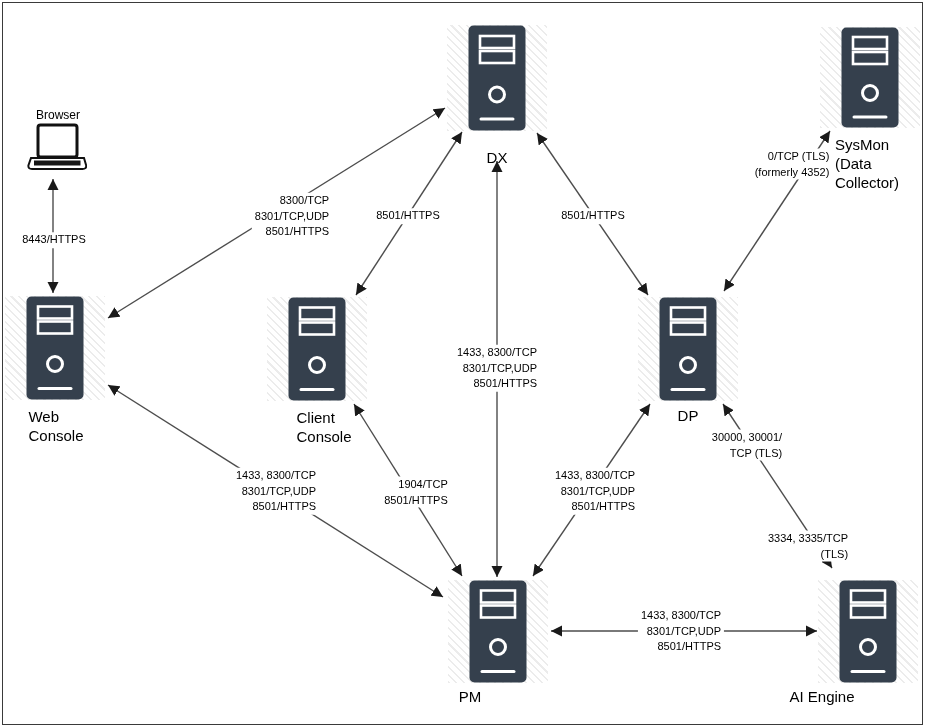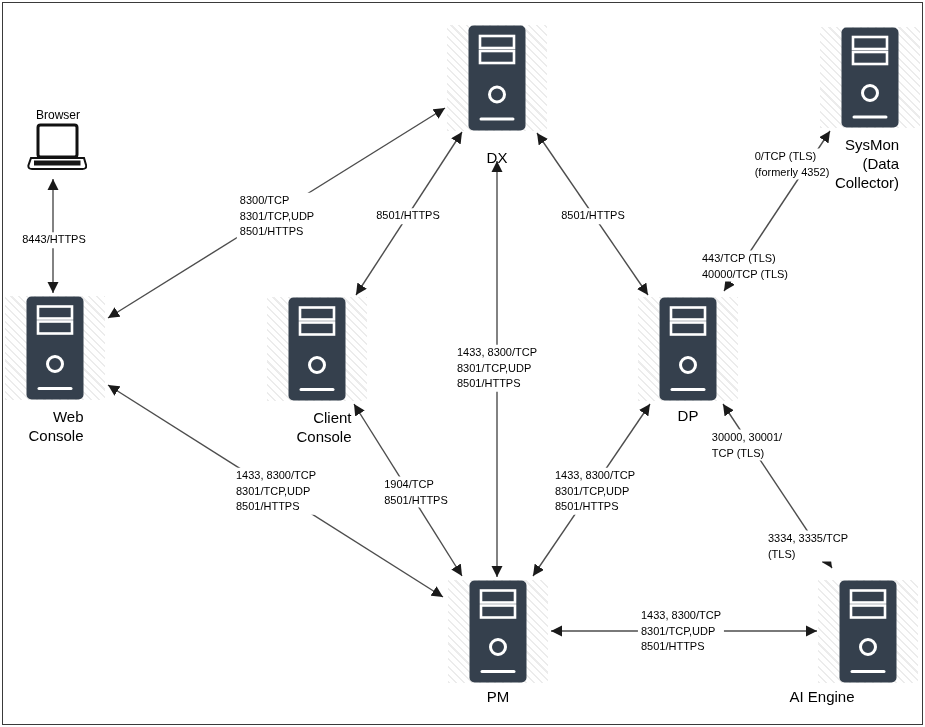--- a/index.html
+++ b/index.html
@@ -19,26 +19,26 @@
   .tower{fill:var(--server,#35404d);}
   .bay{fill:none;stroke:#fff;stroke-width:2.6;}
   .pwr{fill:none;stroke:#fff;stroke-width:3;}
   .baseline{stroke:#fff;stroke-width:3;stroke-linecap:round;}
   
   .lap-outline{fill:#fff;stroke:#111;}
   .lap-bar{fill:#161616;}
   
   .node-label{
     position:absolute;z-index:3;transform:translate(-50%,0);
-    text-align:right;font-size:15px;line-height:19px;white-space:nowrap;
+    text-align:left;font-size:15px;line-height:19px;white-space:nowrap;
   }
   .node-label.small{font-size:12px;line-height:14px;}
   .edge-label{
     position:absolute;z-index:3;transform:translate(-50%,-50%);
-    text-align:left;font-size:11px;line-height:15.5px;white-space:nowrap;
+    text-align:right;font-size:11px;line-height:15.5px;white-space:nowrap;
     background:var(--bg,#fff);padding:0 3px;
   }
 </style>
 </head>
 <body>
 
 <div class="canvas">
   <div class="frame"></div>
 
   <svg class="wires">
@@ -142,59 +142,55 @@
 
   <div class="node hatch" style="left:448px;top:580px;width:100px;height:103px">
     <svg width="100" height="103" viewBox="0 0 100 103">
       <rect class="tower" x="21.5" y="0.5" width="57" height="102" rx="5"></rect>
       <rect class="bay" x="33" y="10.5" width="34" height="12"></rect>
       <rect class="bay" x="33" y="25.5" width="34" height="12"></rect>
       <circle class="pwr" cx="50" cy="67" r="7.5"></circle>
       <line class="baseline" x1="34" y1="91.5" x2="66" y2="91.5"></line>
     </svg>
   </div>
-  <div class="node-label" style="left:498px;top:687px">
+  <div class="node-label" style="left:470px;top:687px">
     <div>PM</div>
   </div>
 
   <div class="node hatch" style="left:818px;top:580px;width:100px;height:103px">
     <svg width="100" height="103" viewBox="0 0 100 103">
       <rect class="tower" x="21.5" y="0.5" width="57" height="102" rx="5"></rect>
       <rect class="bay" x="33" y="10.5" width="34" height="12"></rect>
       <rect class="bay" x="33" y="25.5" width="34" height="12"></rect>
       <circle class="pwr" cx="50" cy="67" r="7.5"></circle>
       <line class="baseline" x1="34" y1="91.5" x2="66" y2="91.5"></line>
     </svg>
   </div>
   <div class="node-label" style="left:822px;top:687px">
     <div>AI Engine</div>
   </div>
 
   <div class="edge-label" style="left:54px;top:240px">
     <div>8443/HTTPS</div>
   </div>
-  <div class="edge-label" style="left:277px;top:216px">
+  <div class="edge-label" style="left:292px;top:216px">
     <div>8300/TCP</div>
     <div>8301/TCP,UDP</div>
     <div>8501/HTTPS</div>
   </div>
   <div class="edge-label" style="left:408px;top:216px">
     <div>8501/HTTPS</div>
   </div>
   <div class="edge-label" style="left:593px;top:216px">
     <div>8501/HTTPS</div>
   </div>
   <div class="edge-label" style="left:792px;top:164px">
     <div>0/TCP (TLS)</div>
     <div>(formerly 4352)</div>
   </div>
-  <div class="edge-label" style="left:745px;top:266px">
-    <div>443/TCP (TLS)</div>
-    <div>40000/TCP (TLS)</div>
-  </div>
   <div class="edge-label" style="left:497px;top:368px">
     <div>1433, 8300/TCP</div>
     <div>8301/TCP,UDP</div>
     <div>8501/HTTPS</div>
   </div>
   <div class="edge-label" style="left:276px;top:491px">
     <div>1433, 8300/TCP</div>
     <div>8301/TCP,UDP</div>
     <div>8501/HTTPS</div>
   </div>

